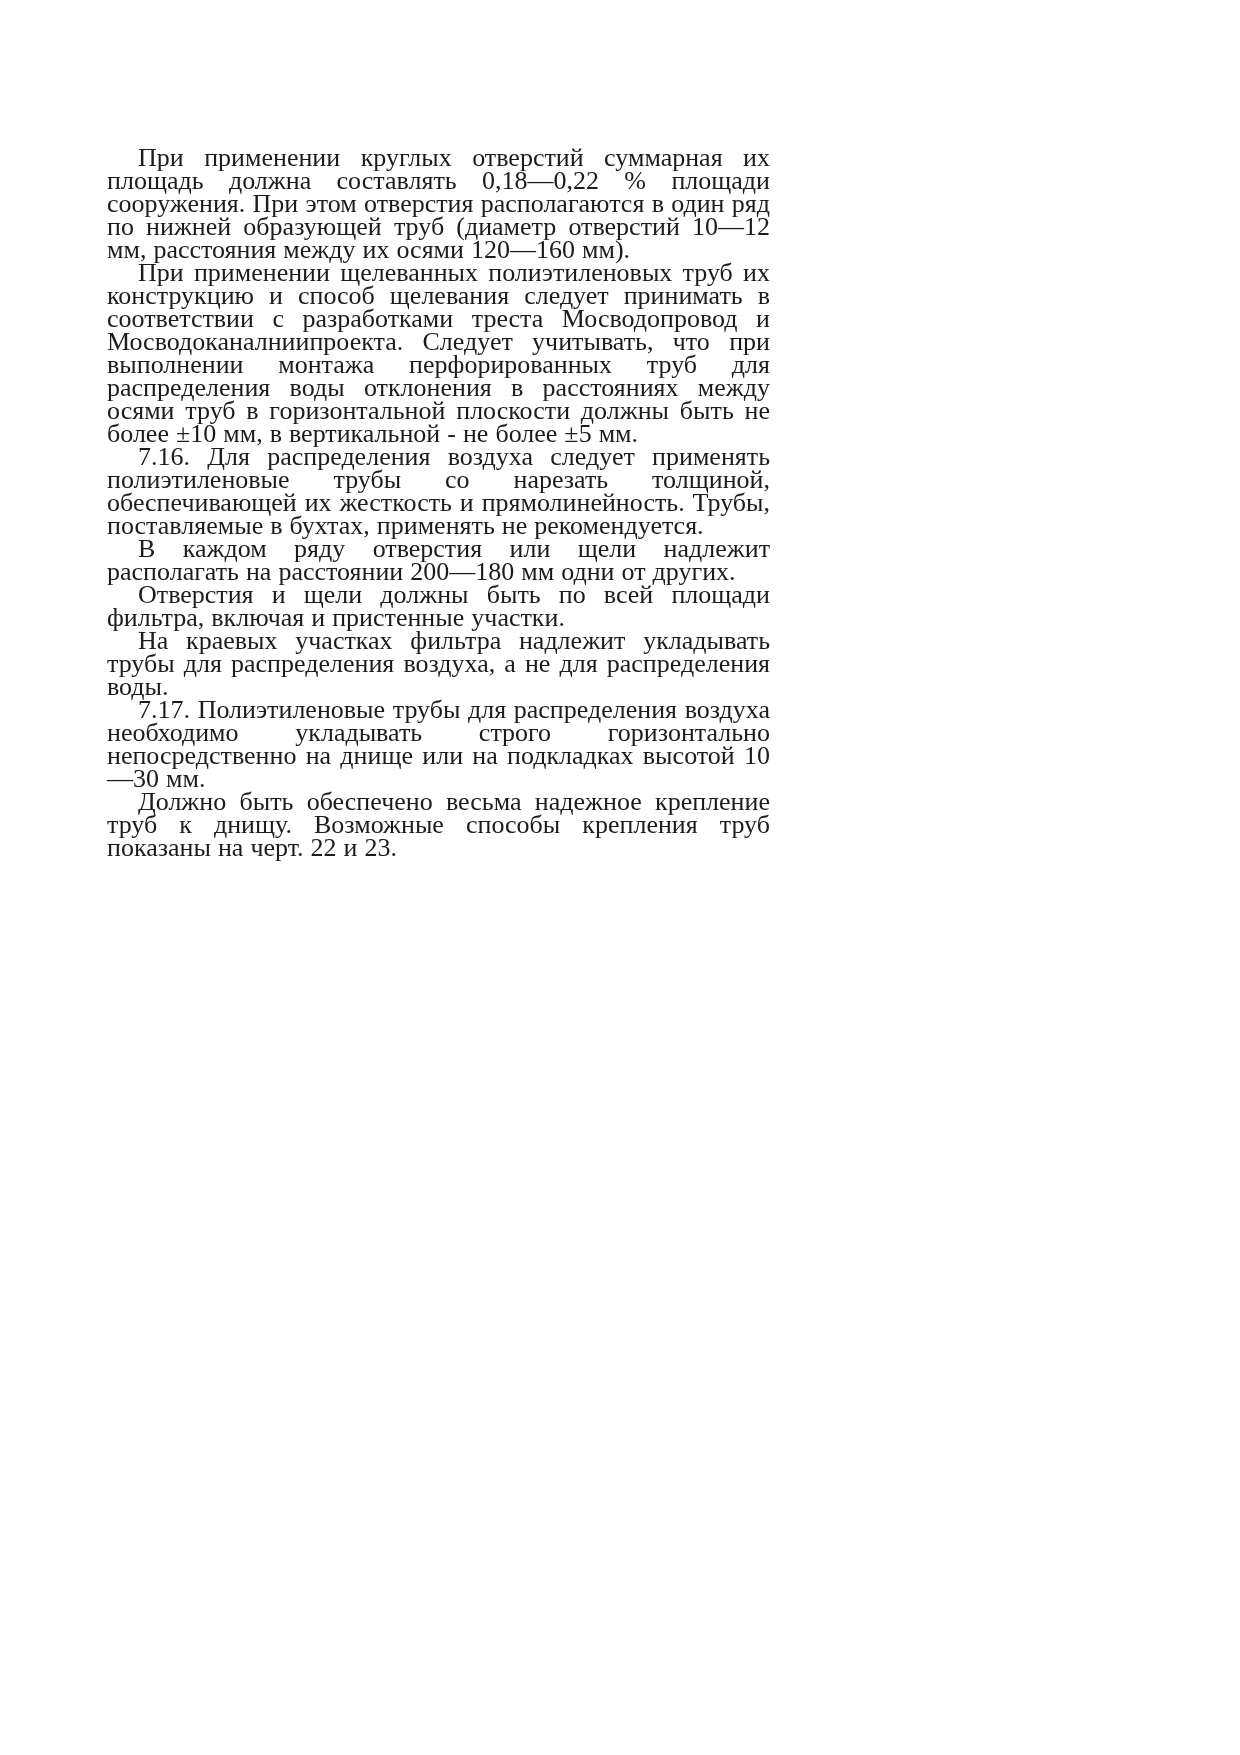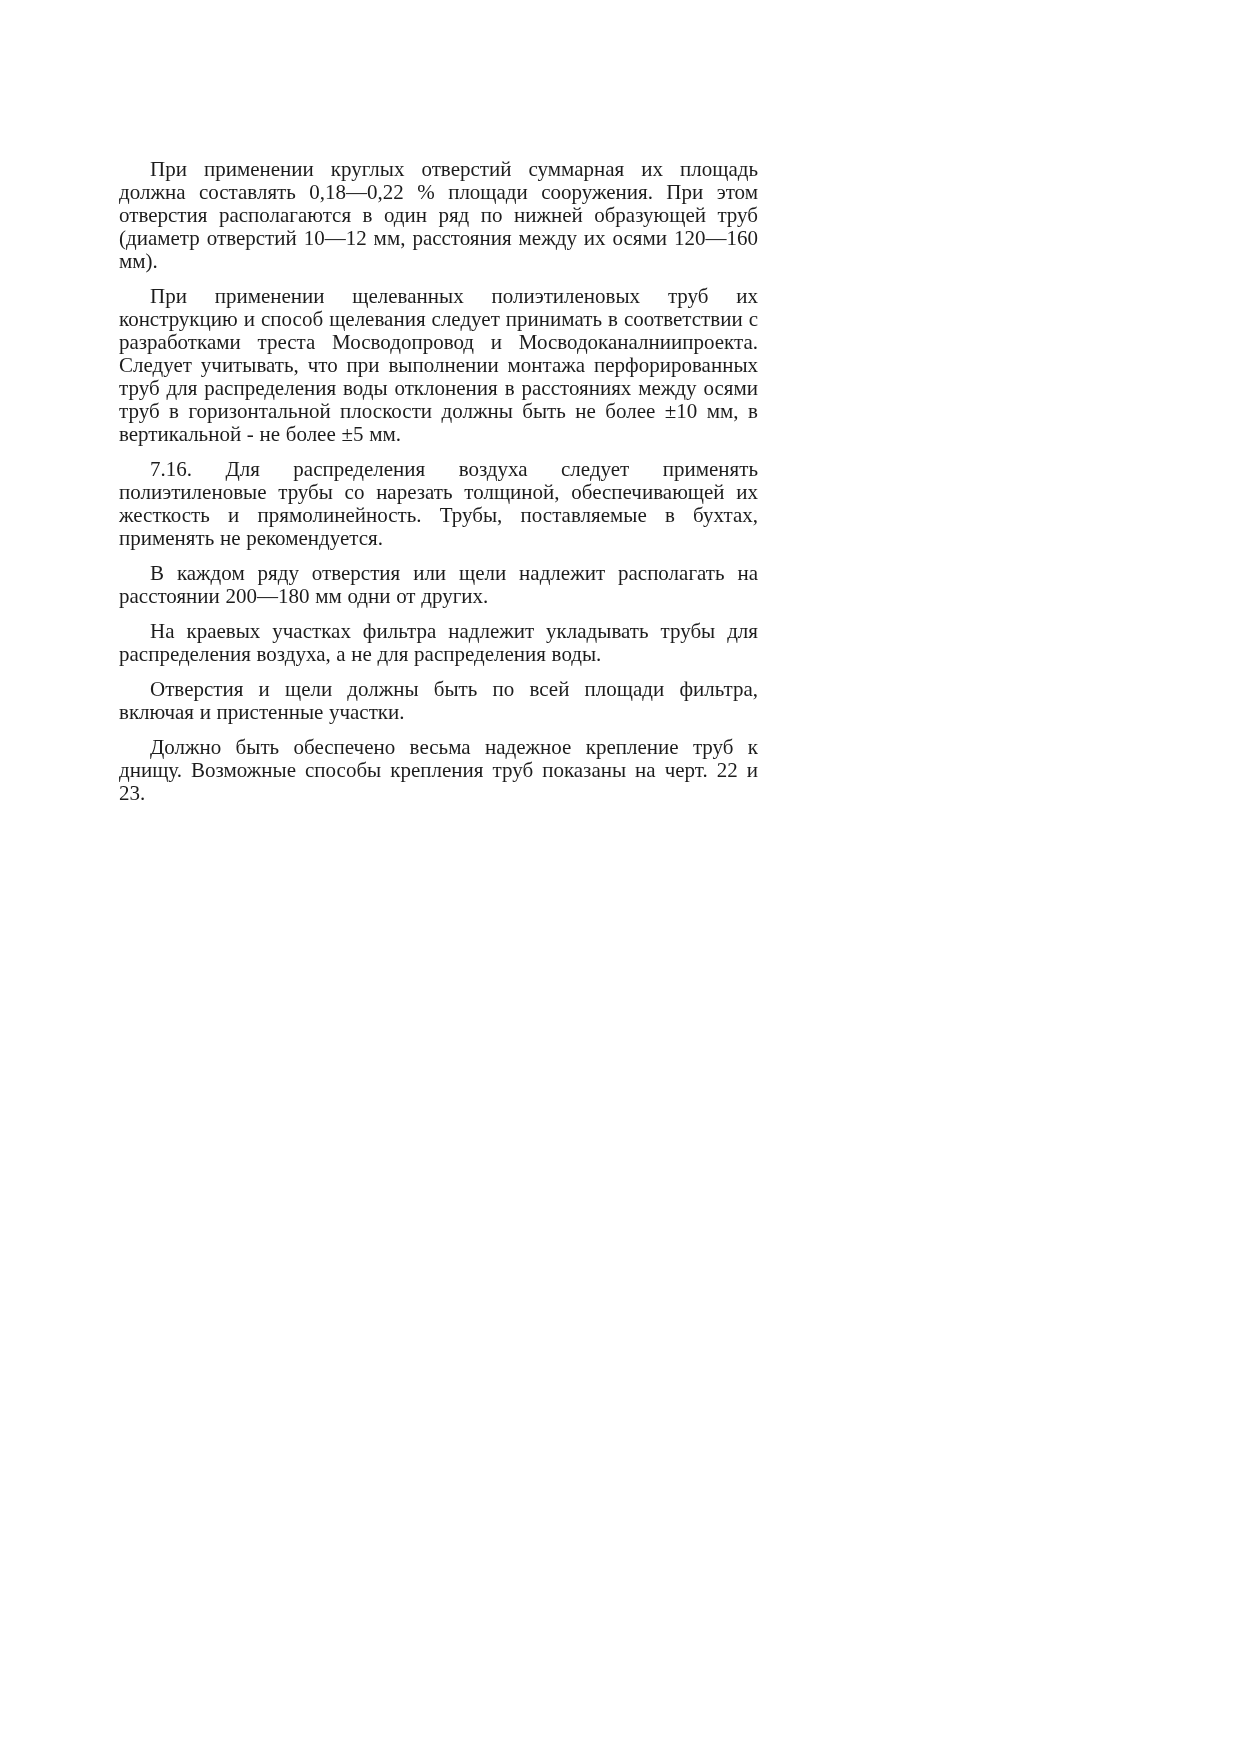--- a/index.html
+++ b/index.html
@@ -14,40 +14,41 @@
     background: #ffffff;
     overflow: hidden;
   }
   .text-column {
     position: absolute;
     left: 107px;
     top: 146px;
     width: 663px;
   }
   .para {
-    margin: 12px;
+    margin: 0;
     padding: 0;
     font-family: "Liberation Serif", serif;
-    font-size: 21px;
+    font-size: 26px;
     line-height: 23px;
     color: #1c1c1c;
     text-align: justify;
     text-indent: 31px;
     word-spacing: 0.02em;
   }
   .clause {
     font-weight: normal;
   }
 </style>
 </head>
 <body>
 
 <div class="page">
   <div class="text-column" id="text-column">
       <p class="para"><span>При применении круглых отверстий суммарная их площадь должна составлять 0,18—0,22 % площади сооружения. При этом отверстия располагаются в один ряд по нижней образующей труб (диаметр отверстий 10—12 мм, расстояния между их осями 120—160 мм).</span></p>
       <p class="para"><span>При применении щелеванных полиэтиленовых труб их конструкцию и способ щелевания следует принимать в соответствии с разработками треста Мосводопровод и Мосводоканалниипроекта. Следует учитывать, что при выполнении монтажа перфорированных труб для распределения воды отклонения в расстояниях между осями труб в горизонтальной плоскости должны быть не более ±10 мм, в вертикальной - не более ±5 мм.</span></p>
       <p class="para"><b class="clause">7.16.</b> <span>Для распределения воздуха следует применять полиэтиленовые трубы со нарезать толщиной, обеспечивающей их жесткость и прямолинейность. Трубы, поставляемые в бухтах, применять не рекомендуется.</span></p>
       <p class="para"><span>В каждом ряду отверстия или щели надлежит располагать на расстоянии 200—180 мм одни от других.</span></p>
+      <p class="para"><span>Отверстия и щели должны быть по всей площади фильтра, включая и пристенные участки.</span></p>
       <p class="para"><span>На краевых участках фильтра надлежит укладывать трубы для распределения воздуха, а не для распределения воды.</span></p>
-      <p class="para"><span>Отверстия и щели должны быть по всей площади фильтра, включая и пристенные участки.</span></p>
+      <p class="para"><b class="clause">7.17.</b> <span>Полиэтиленовые трубы для распределения воздуха необходимо укладывать строго горизонтально непосредственно на днище или на подкладках высотой 10—30 мм.</span></p>
       <p class="para"><span>Должно быть обеспечено весьма надежное крепление труб к днищу. Возможные способы крепления труб показаны на черт. 22 и 23.</span></p>
     </div>
 </div>
 
 </body></html>

